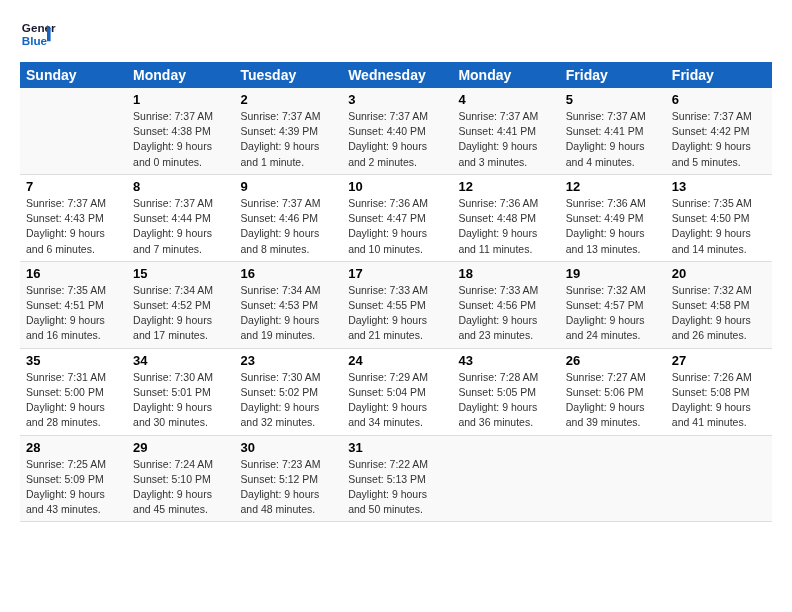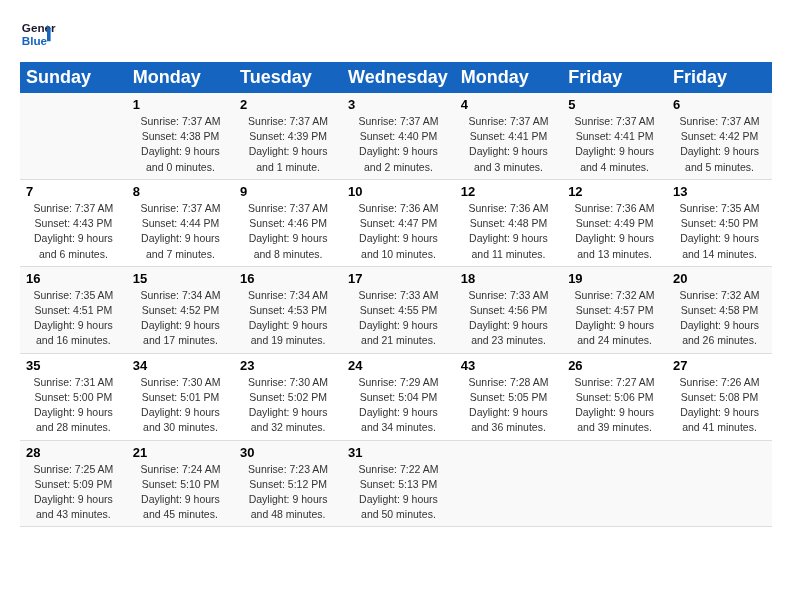--- a/index.html
+++ b/index.html
@@ -45,21 +45,21 @@
       border-collapse: collapse;
       font-size: 11px;
     }
     thead tr {
       background-color: #1565c0;
       color: #fff;
     }
     thead th {
       padding: 5px 6px;
       text-align: left;
-      font-size: 18px;
+      font-size: 14px;
       font-weight: bold;
     }
     tbody tr {
       border-bottom: 1px solid #ddd;
     }
     tbody tr:nth-child(odd) {
       background-color: #f9f9f9;
     }
     tbody tr:nth-child(even) {
       background-color: #fff;
@@ -72,21 +72,20 @@
     .day-num {
       font-weight: bold;
       font-size: 13px;
       display: block;
       margin-bottom: 2px;
     }
     .day-info {
       color: #333;
       line-height: 1.45;
       font-size: 10.5px;
-      text-align: center;
     }
   </style>
 </head>
 <body>
 
 <div class="container">
   <div class="header">
     <div class="logo">
       <svg class="logo-icon" viewBox="0 0 40 40">
         <text x="2" y="18" font-size="13" font-weight="bold" fill="#1a1a2e" font-family="Arial">General</text>
@@ -229,21 +228,21 @@
             <span class="day-num">27</span>
             <div class="day-info">Sunrise: 7:26 AM<br>Sunset: 5:08 PM<br>Daylight: 9 hours<br>and 41 minutes.</div>
           </td>
         </tr>
         <tr>
           <td>
             <span class="day-num">28</span>
             <div class="day-info">Sunrise: 7:25 AM<br>Sunset: 5:09 PM<br>Daylight: 9 hours<br>and 43 minutes.</div>
           </td>
           <td>
-            <span class="day-num">21</span>
+            <span class="day-num">29</span>
             <div class="day-info">Sunrise: 7:24 AM<br>Sunset: 5:10 PM<br>Daylight: 9 hours<br>and 45 minutes.</div>
           </td>
           <td>
             <span class="day-num">30</span>
             <div class="day-info">Sunrise: 7:23 AM<br>Sunset: 5:12 PM<br>Daylight: 9 hours<br>and 48 minutes.</div>
           </td>
           <td>
             <span class="day-num">31</span>
             <div class="day-info">Sunrise: 7:22 AM<br>Sunset: 5:13 PM<br>Daylight: 9 hours<br>and 50 minutes.</div>
           </td>

